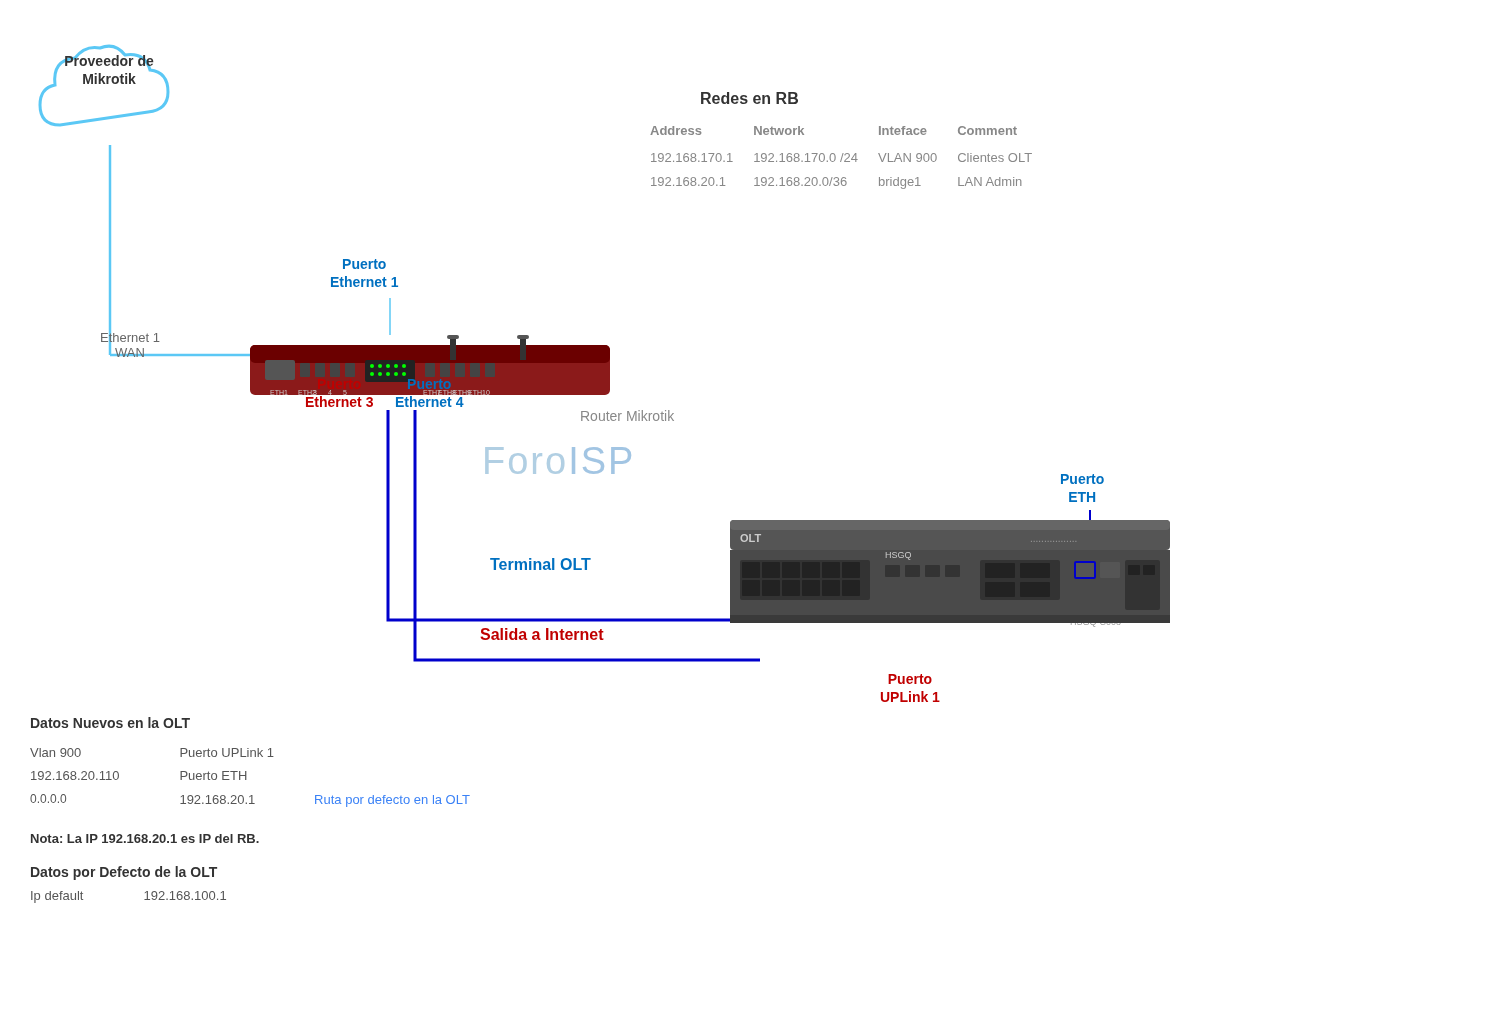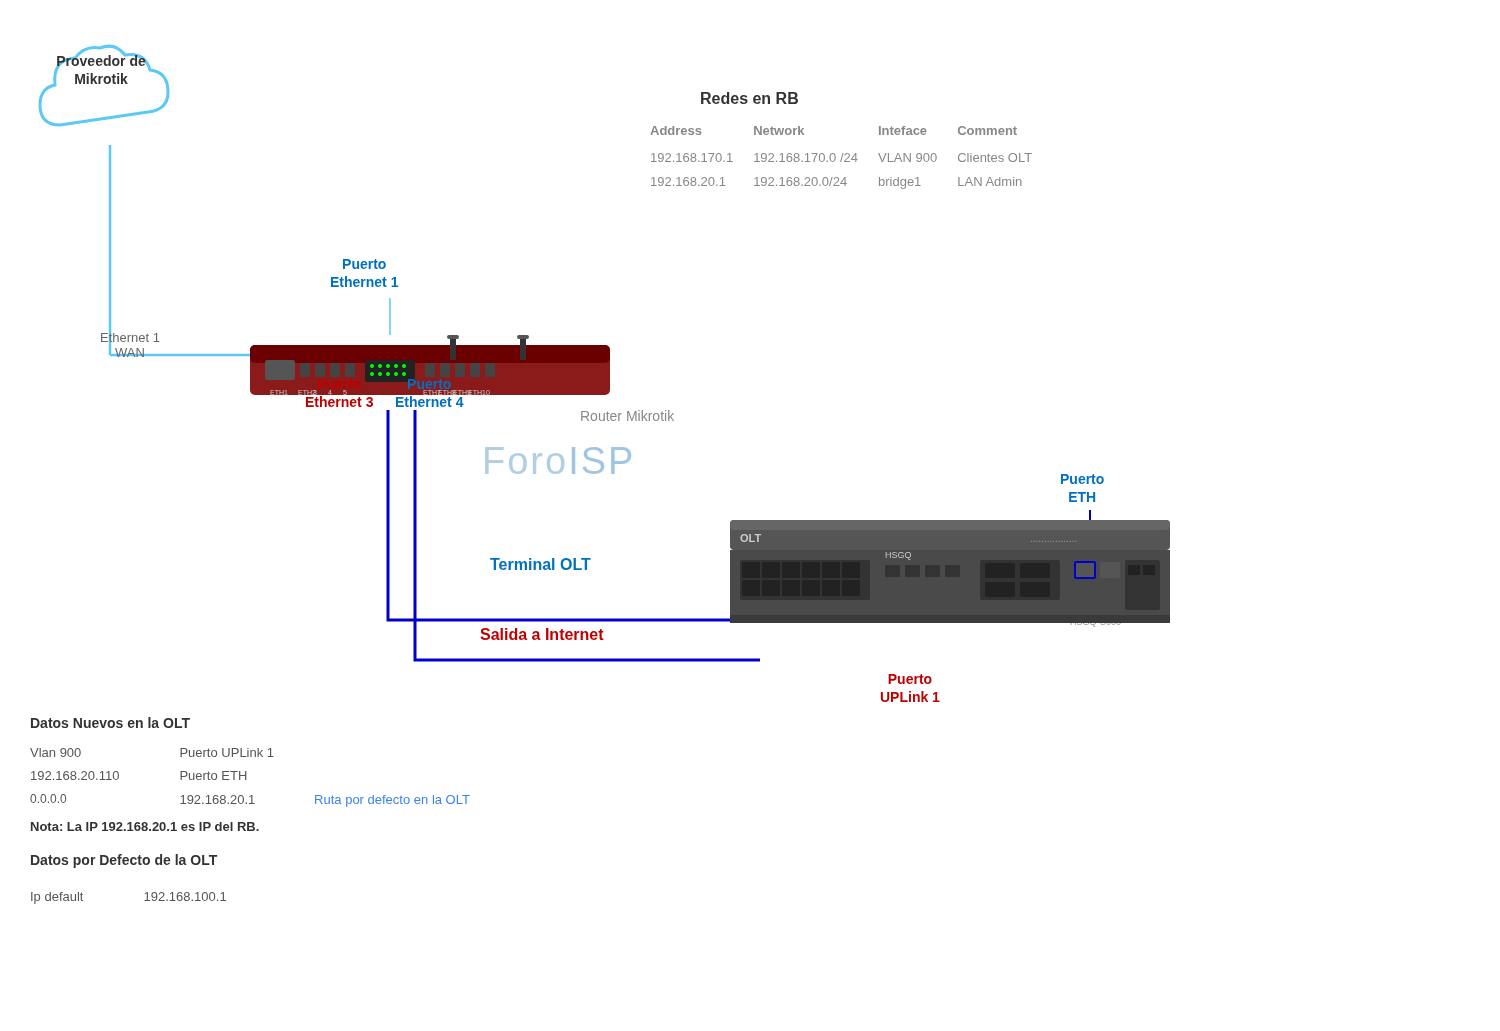--- a/index.html
+++ b/index.html
@@ -25,21 +25,21 @@
       width: 150px;
       height: 110px;
     }
     .cloud svg {
       width: 100%;
       height: 100%;
     }
     .cloud-label {
       position: absolute;
       top: 52px;
-      left: 36px;
+      left: 44px;
       width: 130px;
       text-align: center;
       font-size: 14px;
       font-weight: bold;
       color: #333;
       line-height: 1.3;
     }
 
     
     .redes-title {
@@ -188,21 +188,21 @@
       </thead>
       <tbody>
         <tr>
           <td>192.168.170.1</td>
           <td>192.168.170.0 /24</td>
           <td>VLAN 900</td>
           <td>Clientes OLT</td>
         </tr>
         <tr>
           <td>192.168.20.1</td>
-          <td>192.168.20.0/24</td>
+          <td>192.168.20.0/36</td>
           <td>bridge1</td>
           <td>LAN Admin</td>
         </tr>
       </tbody>
     </table>
   </div>
 
   <div class="label" style="top:255px; left:330px;">
     Puerto<br>Ethernet 1
   </div>
@@ -361,29 +361,29 @@
             <td></td>
           </tr>
           <tr>
             <td style="padding-right:60px; color:#555; font-size:12px;">0.0.0.0</td>
             <td style="padding-right:40px; color:#555; font-size:13px;">192.168.20.1</td>
             <td style="color:#3b82f6; font-size:13px;">Ruta  por defecto en la OLT</td>
           </tr>
         </tbody>
       </table>
     </div>
-    <div style="margin-top:8px; font-weight:bold; font-size:13px; color:#333;">
+    <div style="margin-top:20px; font-weight:bold; font-size:13px; color:#333;">
       <span>Nota: La IP 192.168.20.1 es IP del RB.</span>
     </div>
 
     <div style="margin-top:18px;">
       <div class="bottom-section-title">
         <span>Datos por Defecto de la OLT</span>
       </div>
-      <div style="margin-top:21px; font-size:13px; color:#555;">
+      <div style="margin-top:8px; font-size:13px; color:#555;">
         <table style="border-collapse:collapse;">
           <tbody>
             <tr>
               <td style="padding-right:60px; color:#555; font-size:13px;">Ip default</td>
               <td style="color:#555; font-size:13px;">192.168.100.1</td>
             </tr>
           </tbody>
         </table>
       </div>
     </div>

